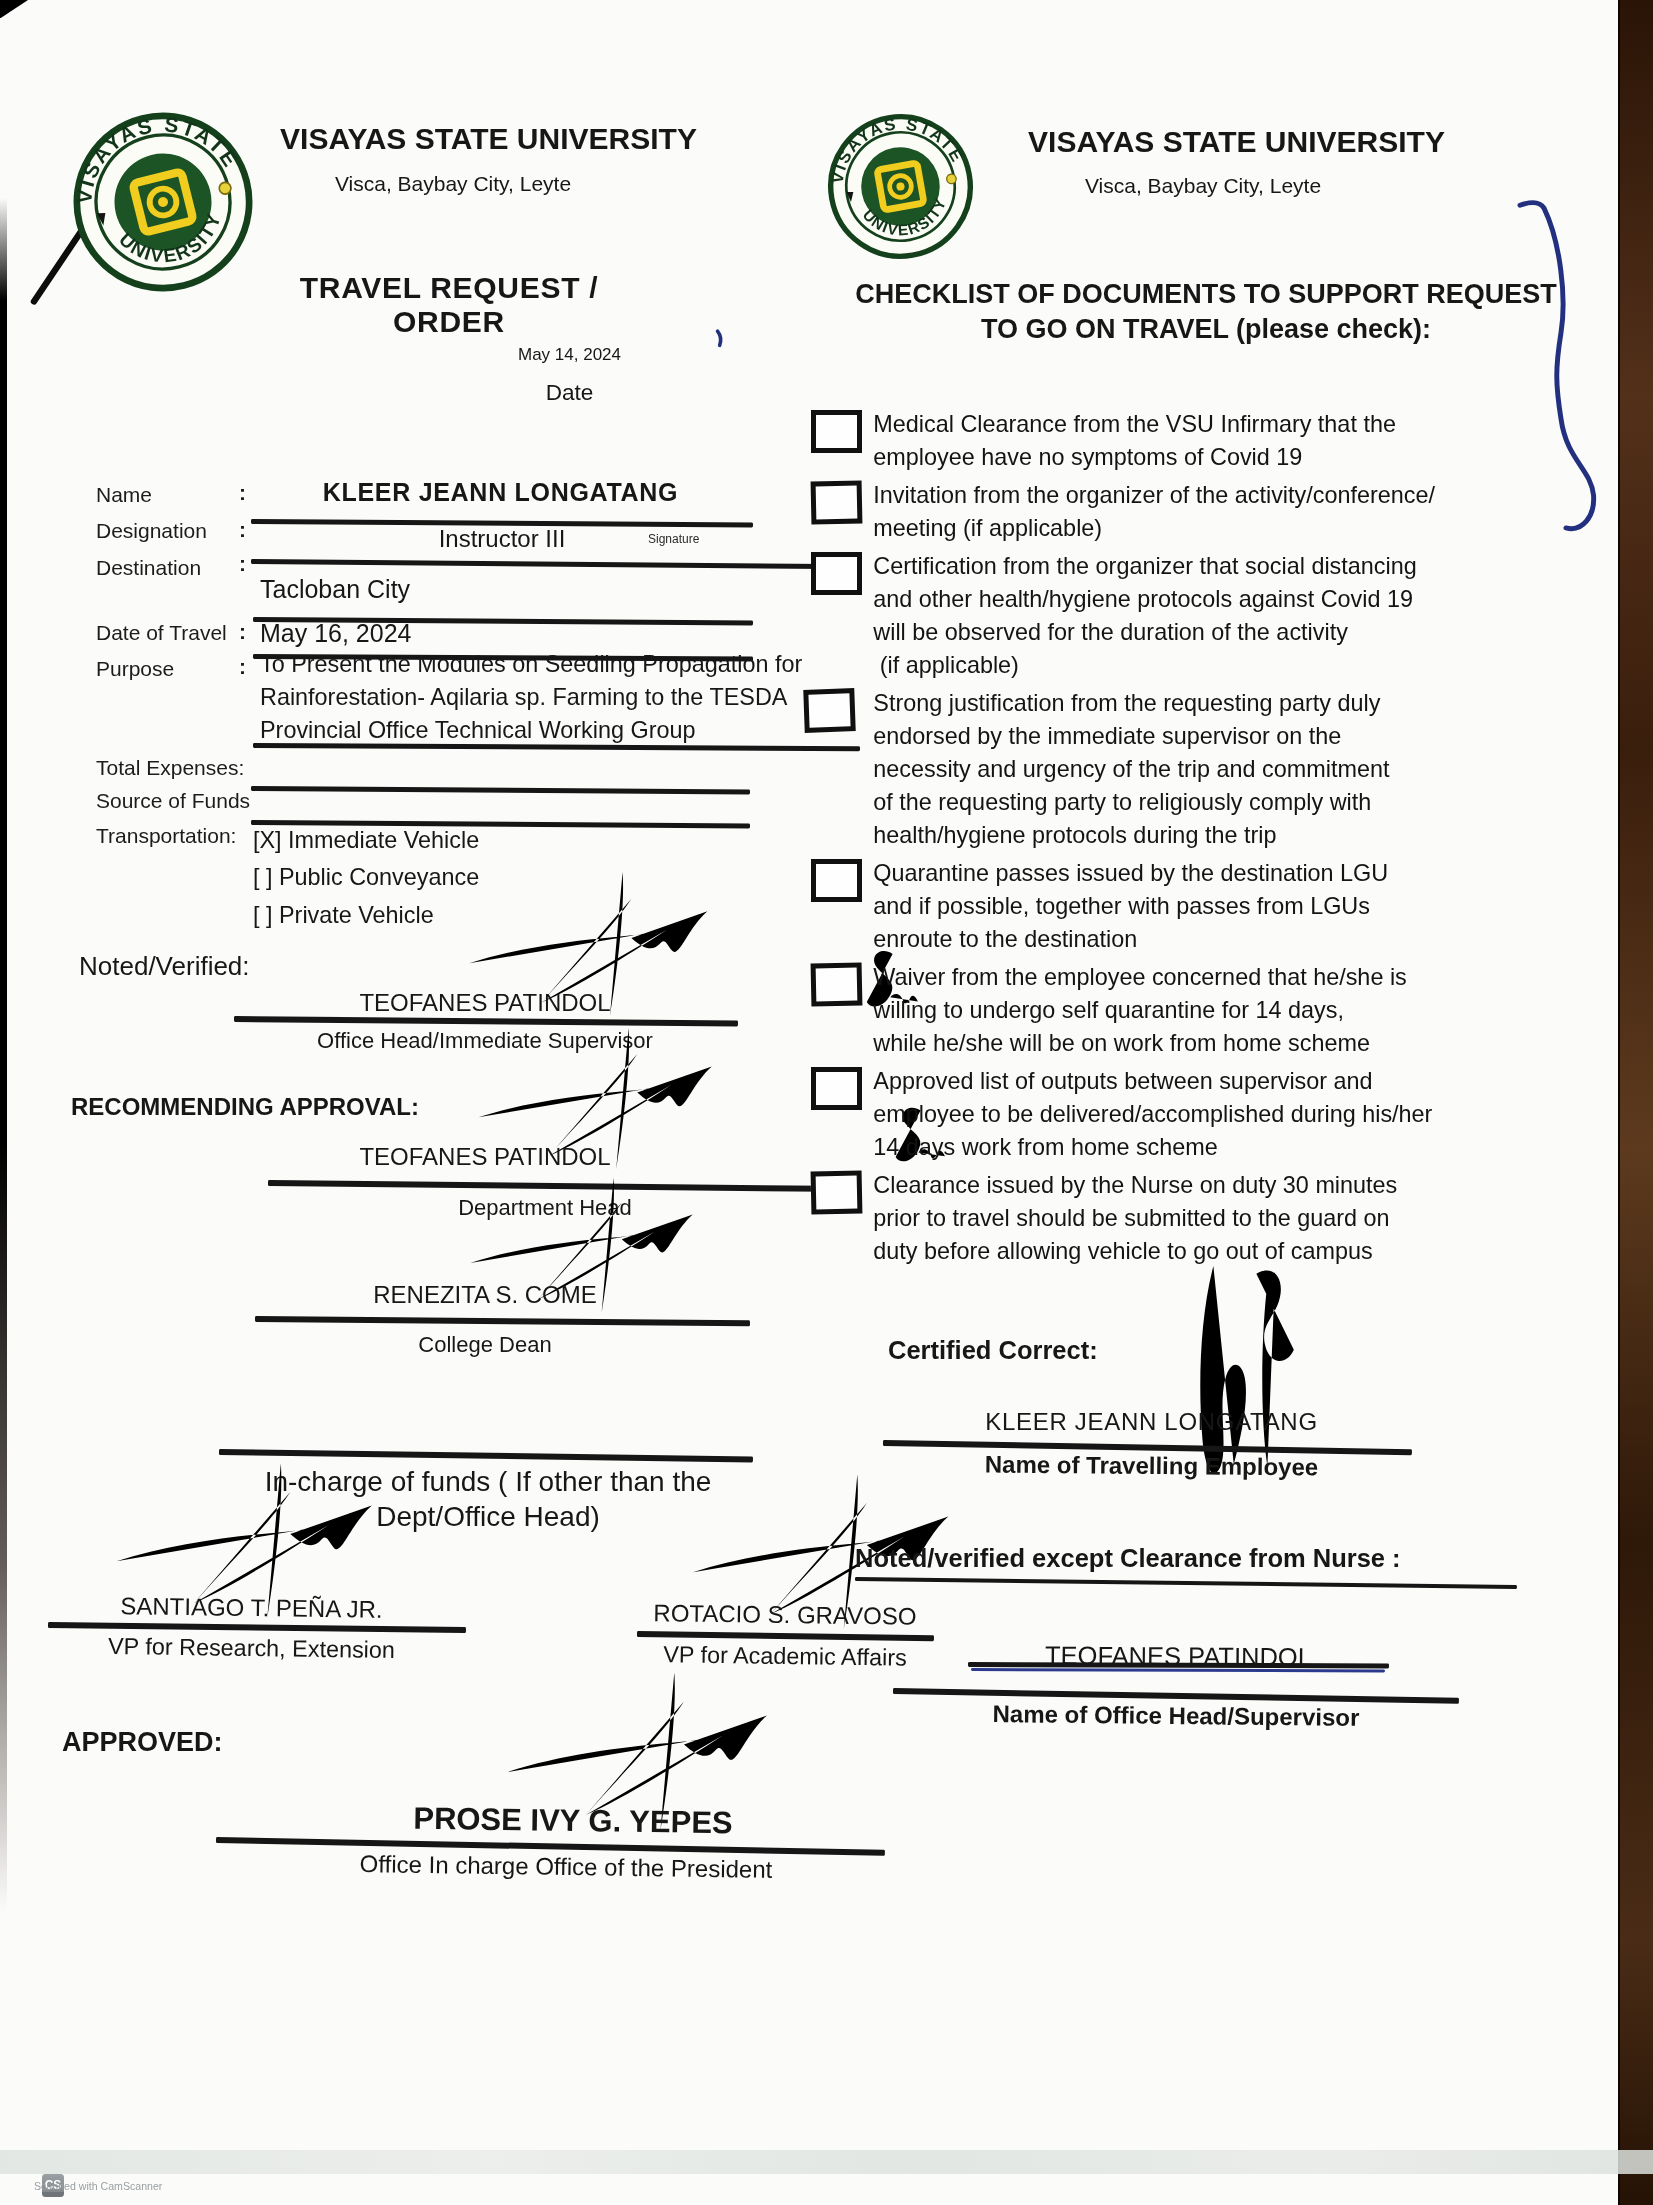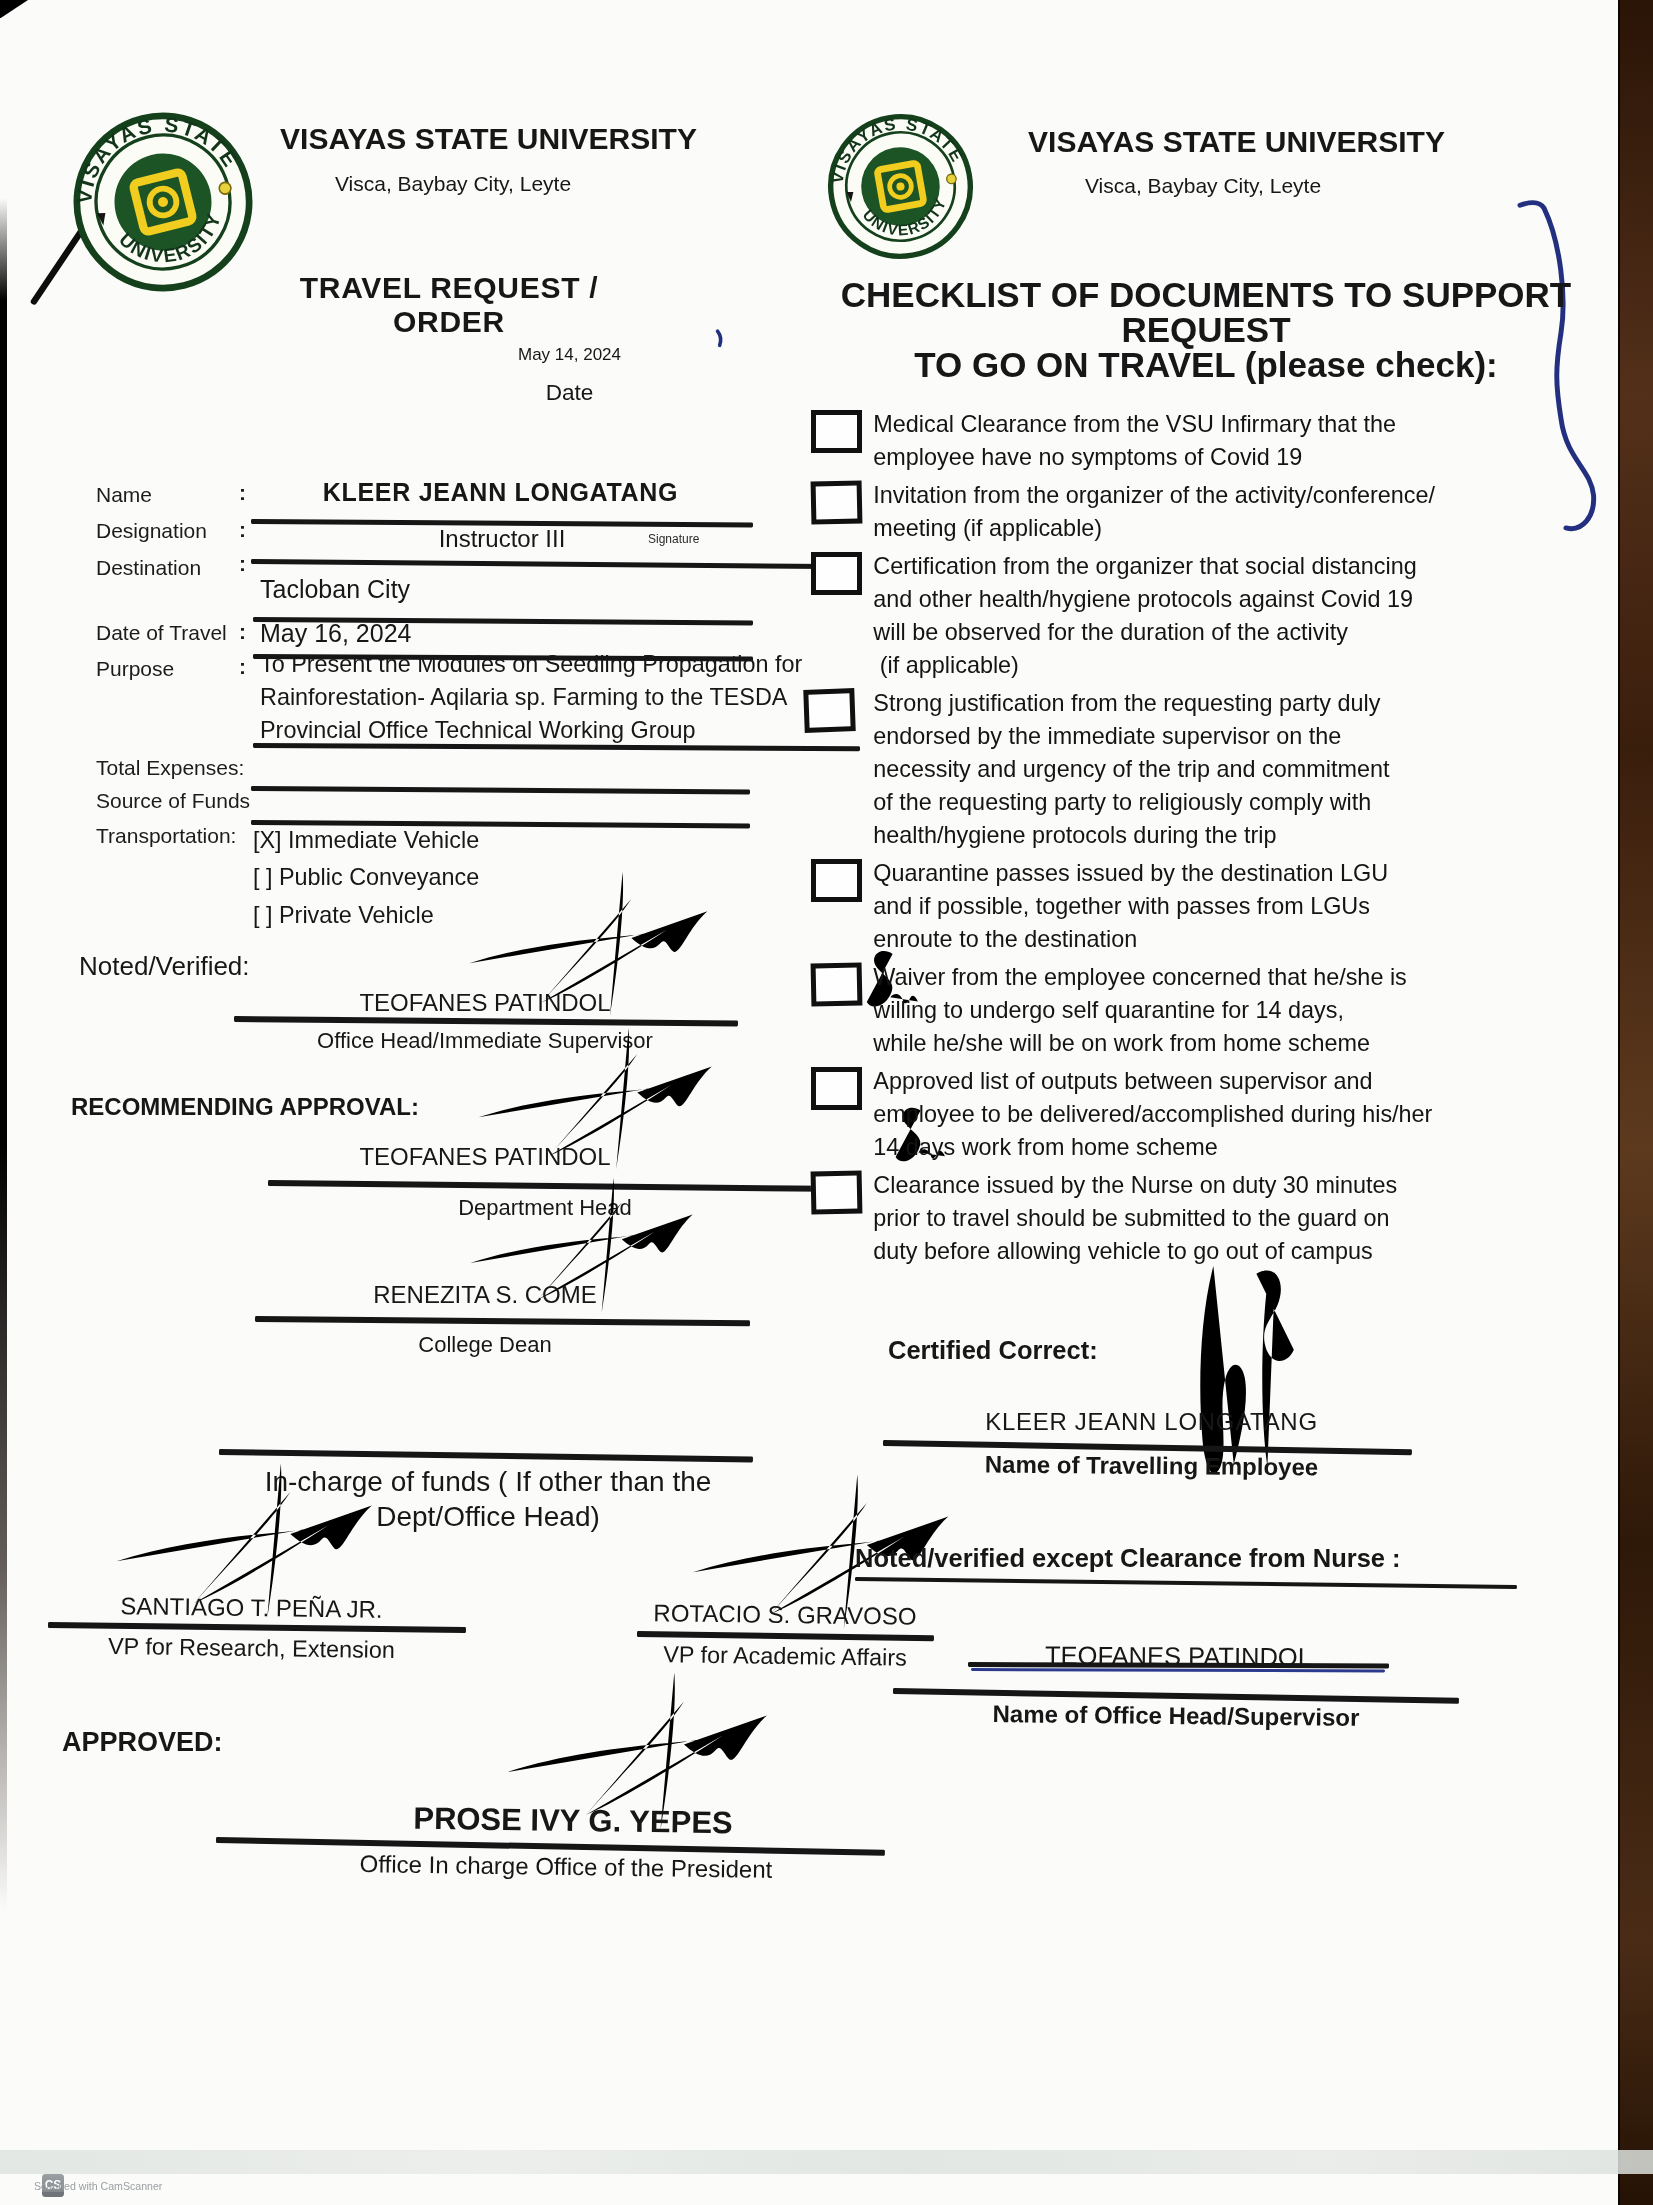--- a/index.html
+++ b/index.html
@@ -189,21 +189,21 @@
     <circle cx="110" cy="110" r="16" fill="none" stroke="#f0cd1e" stroke-width="7"></circle>
     <circle cx="110" cy="110" r="6" fill="#f0cd1e"></circle>
     <circle cx="186" cy="112" r="7" fill="#e8d23c" stroke="#7a6a10" stroke-width="2"></circle>
     <path d="M30,104 l10,2 -6,14 z" fill="#151515"></path>
     <text font-size="25" font-weight="bold" fill="#12351a" letter-spacing="3"><textPath href="#arcTopB" startOffset="50%" text-anchor="middle">VISAYAS STATE</textPath></text>
     <text font-size="23" font-weight="bold" fill="#12351a" letter-spacing="2"><textPath href="#arcBotB" startOffset="50%" text-anchor="middle">UNIVERSITY</textPath></text>
   </svg>
 
   <div class="abs ctr b" style="left:1010px;top:125px;width:453px;font-size:30px">VISAYAS STATE UNIVERSITY</div>
   <div class="abs ctr" style="left:1026px;top:174px;width:354px;font-size:21px">Visca, Baybay City, Leyte</div>
-  <div class="abs ctr b pre" style="left:824px;top:277px;width:764px;font-size:35px;line-height:35px">CHECKLIST OF DOCUMENTS TO SUPPORT REQUEST
+  <div class="abs ctr b pre" style="left:824px;top:277px;width:764px;font-size:27px;line-height:35px">CHECKLIST OF DOCUMENTS TO SUPPORT REQUEST
 TO GO ON TRAVEL (please check):</div>
 
   <div class="chk-list">
     <div class="chk-item">
       <span class="cbx"></span>
       <span class="chk-text">Medical Clearance from the VSU Infirmary that the
 employee have no symptoms of Covid 19</span>
     </div>
     <div class="chk-item">
       <span class="cbx"></span>

